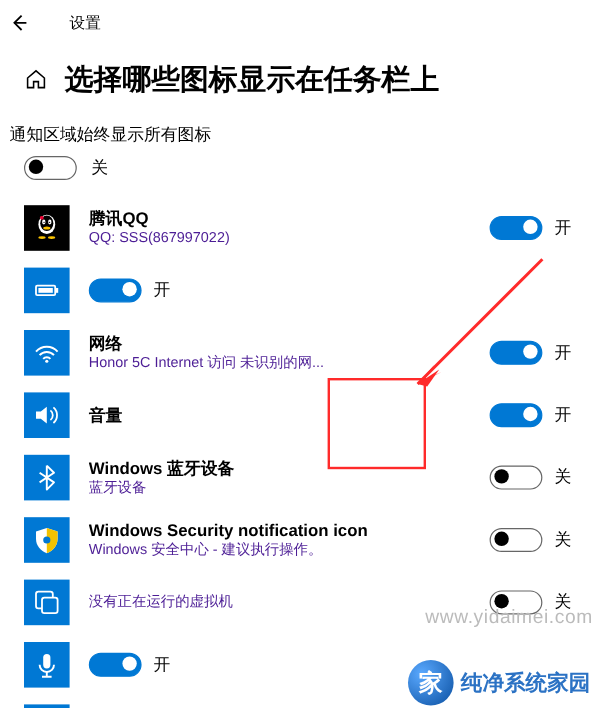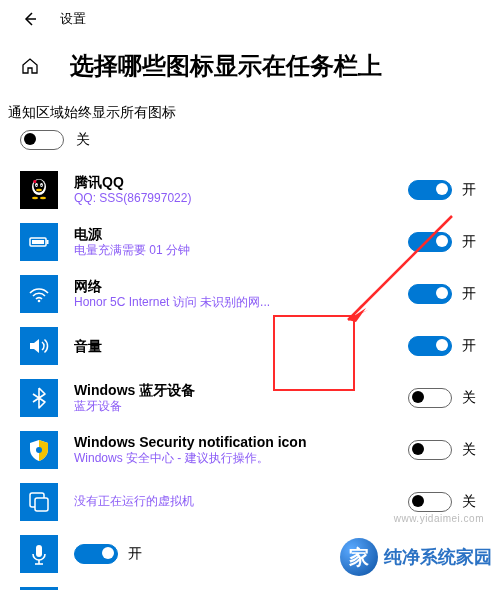--- a/index.html
+++ b/index.html
@@ -1,41 +1,41 @@
 <!DOCTYPE html>
 <html><head>
 <meta charset="utf-8">
 <style>
   * { box-sizing: border-box; margin: 0; padding: 0; }
   html, body { width: 500px; height: 596px; font-family: "Microsoft YaHei", "Segoe UI", sans-serif; background: #fff; color: #000; overflow: hidden; position: relative; }
-  .topbar { display: flex; align-items: center; gap: 22px; padding: 10px 22px 6px; font-size: 13px; }
+  .topbar { display: flex; align-items: center; gap: 34px; padding: 10px 8px 6px; font-size: 13px; }
   .topbar .ic { width: 16px; height: 16px; display: inline-flex; align-items: center; justify-content: center; }
-  .header-row { display: flex; align-items: center; gap: 30px; padding: 16px 20px 8px; }
+  .header-row { display: flex; align-items: center; gap: 14px; padding: 16px 20px 8px; }
   .header-row h1 { font-size: 24px; font-weight: 600; }
   .home-ic { width: 20px; height: 20px; display:inline-flex; align-items:center; justify-content:center; }
   .subheading { font-size: 14px; padding: 14px 8px 6px; }
   .toggle-row { display: flex; align-items: center; gap: 12px; padding: 2px 20px 14px; }
   .toggle { position: relative; width: 44px; height: 20px; border-radius: 10px; border: 1px solid #666; display:inline-block; cursor:pointer; }
   .toggle .knob { position:absolute; top:2px; width:12px; height:12px; border-radius:50%; background:#000; left:3px; transition: .1s; }
   .toggle.on { background:#0078d4; border-color:#0078d4; }
   .toggle.on .knob { background:#fff; left: auto; right:3px; }
   .toggle-label { font-size: 14px; }
   .list { padding: 0 0 0 20px; }
   .item { display:flex; align-items:center; min-height:52px; padding:4px 0; }
   .icon-box { width:38px; height:38px; background:#0078d4; display:flex; align-items:center; justify-content:center; margin-right:16px; flex-shrink:0; }
   .icon-box.qq { background:#000; }
   .icon-box svg { display:block; }
   .text-col { flex:1; min-width:0; padding-right:8px; }
   .title { font-size:14px; line-height:1.3; white-space:nowrap; overflow:hidden; text-overflow:ellipsis;font-weight:bold; }
-  .subtitle { font-size:12px; color:#8b5cf6; line-height:1.3; white-space:nowrap; overflow:hidden; text-overflow:ellipsis; }
+  .subtitle { font-size:12px; color:#4c1d95; line-height:1.3; white-space:nowrap; overflow:hidden; text-overflow:ellipsis; }
   .control-col { display:flex; align-items:center; gap:10px; padding-right:24px; flex-shrink:0; }
   .highlight-box { position:absolute; border:2px solid #ff2a2a; pointer-events:none; }
   .arrow-svg { position:absolute; pointer-events:none; }
-  .watermark { position:absolute; right:16px; bottom:72px; font-size:10px; color:#bbb; letter-spacing:.5px; pointer-events:none; }
-  .logo-wm { position:absolute; right:8px; bottom:20px; display:flex; align-items:center; gap:6px; color:#2b72c4; font-weight:700; font-size:18px; pointer-events:none; }
+  .watermark { position:absolute; right:6px; bottom:72px; font-size:16px; color:#bbb; letter-spacing:.5px; pointer-events:none; }
+  .logo-wm { position:absolute; right:8px; bottom:8px; display:flex; align-items:center; gap:6px; color:#2b72c4; font-weight:700; font-size:18px; pointer-events:none; }
   .logo-wm .disc { width:38px; height:38px; border-radius:50%; background:radial-gradient(circle at 30% 30%, #5aa9ff, #0a4fa0); display:flex; align-items:center; justify-content:center; color:#fff; font-size:20px; font-weight:bold; }
   .logo-wm .disc::before { content:"家"; }
   .cut-off { position:absolute; left:0; right:0; bottom:0; height:6px; background:#fff; }
 </style>
 </head>
 <body>
 
 <div class="topbar">
   <span class="ic">
     <svg width="16" height="16" viewBox="0 0 16 16">
@@ -92,24 +92,20 @@
       </div>
     </div>
     <div class="item">
       <div class="icon-box">
         <svg width="26" height="26" viewBox="0 0 26 26">
           <rect x="4" y="9" width="16" height="8" rx="1" fill="none" stroke="#fff" stroke-width="1.5"></rect>
           <rect x="20.5" y="11" width="2" height="4" fill="#fff"></rect>
           <rect x="6" y="11" width="12" height="4" fill="#fff"></rect>
         </svg>
       </div>
-      <div class="text-col">
-        <div class="title">电源</div>
-        <div class="subtitle">电量充满需要 01 分钟</div>
-      </div>
       <div class="control-col">
         <span class="toggle on">
           <span class="knob"></span>
         </span>
         <span class="toggle-label">开</span>
       </div>
     </div>
     <div class="item">
       <div class="icon-box">
         <svg width="26" height="26" viewBox="0 0 26 26">

